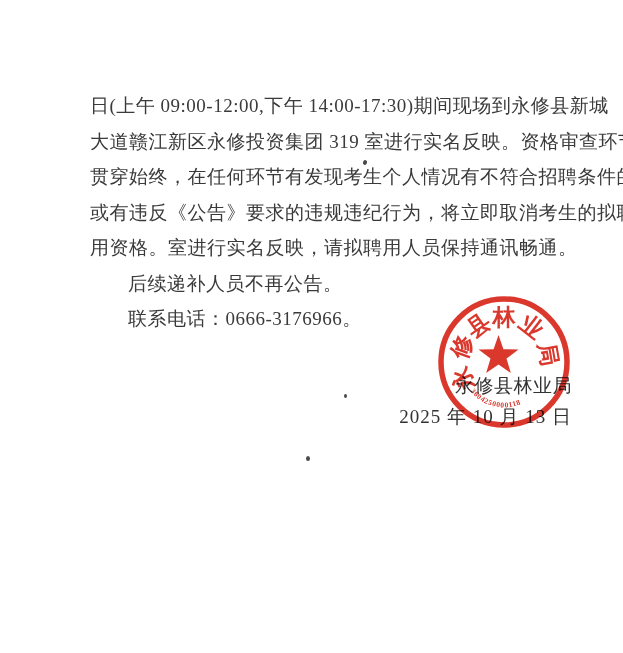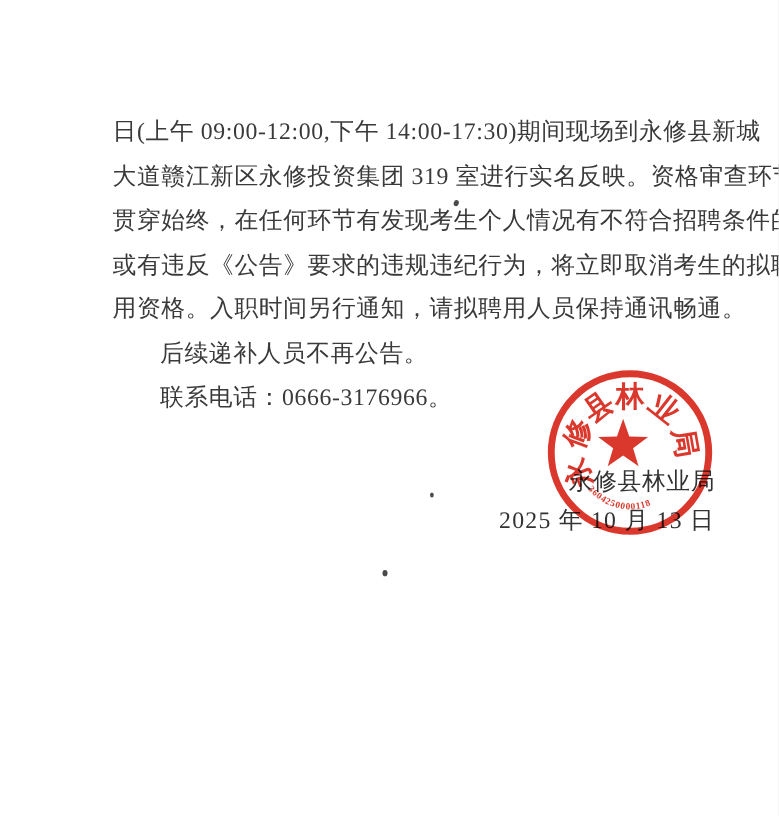--- a/index.html
+++ b/index.html
@@ -75,21 +75,21 @@
 </head>
 <body>
 
 <div class="page">
 
   <div class="body-text">
     <div class="line">日(上午 09:00-12:00,下午 14:00-17:30)期间现场到永修县新城</div>
     <div class="line">大道赣江新区永修投资集团 319 室进行实名反映。资格审查环节</div>
     <div class="line">贯穿始终，在任何环节有发现考生个人情况有不符合招聘条件的</div>
     <div class="line">或有违反《公告》要求的违规违纪行为，将立即取消考生的拟聘</div>
-    <div class="line">用资格。入职时间另行通知，请拟聘用人员保持通讯畅通。</div>
+    <div class="line">用资格。室进行实名反映，请拟聘用人员保持通讯畅通。</div>
     <div class="para-indent">后续递补人员不再公告。</div>
     <div class="para-indent">联系电话：0666-3176966。</div>
   </div>
 
   <div class="signature-block">
     <div>永修县林业局</div>
     <div class="date-line">2025 年 10 月 13 日</div>
   </div>
 
   <div class="speck speck-1"></div>

